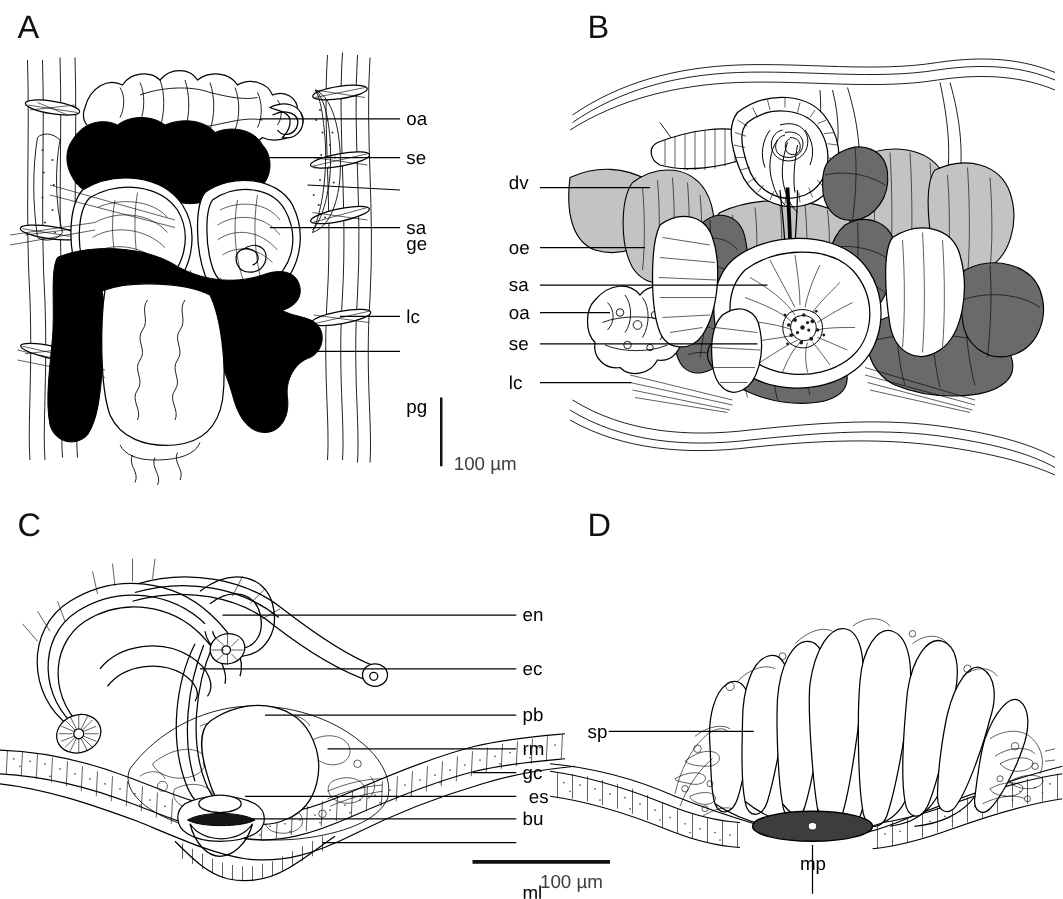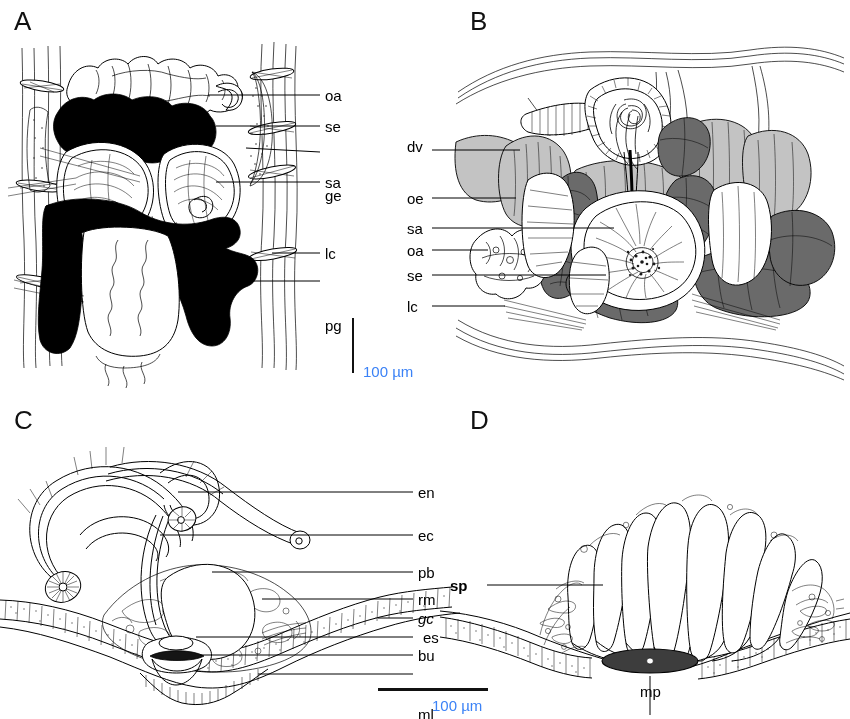--- a/index.html
+++ b/index.html
@@ -13,21 +13,21 @@
   .panel{position:absolute;}
   .panel-letter{
     position:absolute;font-size:26px;line-height:26px;
     font-weight:400;color:#111;letter-spacing:0;
   }
   .lbl{
     position:absolute;font-size:15px;line-height:15px;
     color:#000;white-space:nowrap;
   }
   .scalelbl{
-    position:absolute;font-size:15px;line-height:15px;color:#3b82f6;white-space:nowrap;
+    position:absolute;font-size:15px;line-height:15px;color:#404040;white-space:nowrap;
   }
   svg{display:block;overflow:visible;}
   .ink{fill:none;stroke:#000;}
   .thin{stroke-width:1;}
   .hair{stroke-width:.7;}
   .vthin{stroke-width:.5;}
   .fillblack{fill:#000;stroke:#000;stroke-width:.8;}
   .fillwhite{fill:#fff;stroke:#000;stroke-width:1;}
   .filldark{fill:#6a6a6a;stroke:#000;stroke-width:.9;}
   .filllight{fill:#c3c3c3;stroke:#000;stroke-width:.9;}
@@ -847,21 +847,21 @@
         <path d="M413,242 L196,242"></path>
         <path d="M413,260 L200,260"></path>
         <path d="M413,279 L258,279"></path>
       </g>
     </svg>
 
     <div class="lbl" style="left:418px;top:90px;">en</div>
     <div class="lbl" style="left:418px;top:133px;">ec</div>
     <div class="lbl" style="left:418px;top:170px;">pb</div>
     <div class="lbl" style="left:418px;top:197px;">rm</div>
-    <div class="lbl" style="left:418px;top:216px;font-style:italic;">gc</div>
+    <div class="lbl" style="left:418px;top:216px;">gc</div>
     <div class="lbl" style="left:423px;top:235px;">es</div>
     <div class="lbl" style="left:418px;top:253px;">bu</div>
     <div class="lbl" style="left:418px;top:272px;margin-top:40px;">ml</div>
 
     <div class="bar" style="left:378px;top:293px;width:110px;height:3px;"></div>
     <div class="scalelbl" style="left:432px;top:303px;">100 µm</div>
   </div>
 
   <div class="panel" style="left:440px;top:395px;width:410px;height:324px;">
     <div class="panel-letter" style="left:30px;top:12px;">D</div>
@@ -1033,17 +1033,17 @@
       </g>
     </svg>
 
     <svg width="410" height="324" viewBox="0 0 410 324" style="position:absolute;left:0;top:0;">
       <g class="leader">
         <path d="M47,190 L163,190"></path>
         <path d="M210,281 L210,320"></path>
       </g>
     </svg>
 
-    <div class="lbl" style="left:10px;top:183px;font-weight:bold;">sp</div>
+    <div class="lbl" style="left:30px;top:183px;">sp</div>
     <div class="lbl" style="left:200px;top:289px;">mp</div>
   </div>
 
 </div>
 
 </body></html>

